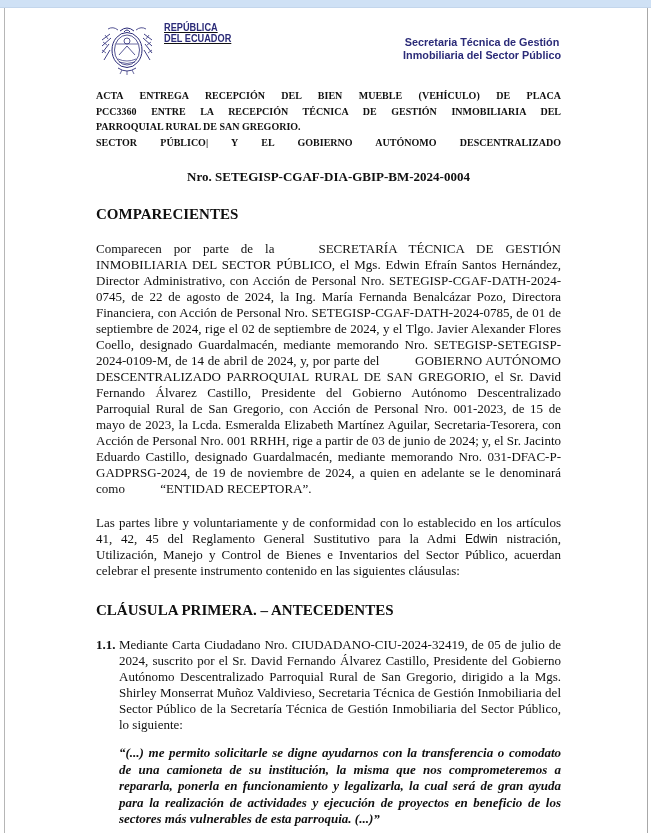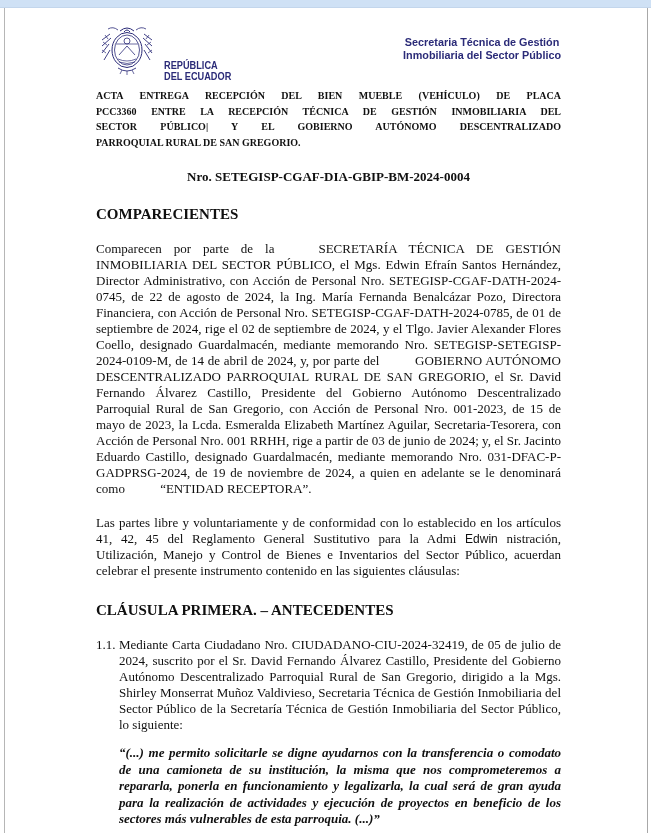--- a/index.html
+++ b/index.html
@@ -21,21 +21,21 @@
   .pageline-right{
     position:absolute;top:8px;bottom:0;left:647px;width:1px;background:#a8a8a8;
   }
   .page{
     position:absolute;top:8px;left:5px;width:642px;height:825px;
     padding:14px 86px 0 91px;
     box-sizing:border-box;
   }
   
   .hdr{display:flex;justify-content:space-between;align-items:flex-start;height:62px;}
-  .hdr-left{display:flex;align-items:flex-end;gap:6px;}
+  .hdr-left{display:flex;align-items:flex-start;gap:6px;text-decoration:underline;}
   .brandtxt{
     font-family:"Liberation Sans", sans-serif;
     font-weight:bold;color:#2b2b78;
     font-size:10px;line-height:11px;letter-spacing:0px;
     transform:scaleX(.92);transform-origin:left;
   }
   .orgtxt{
     font-family:"Liberation Sans", sans-serif;
     font-weight:bold;color:#2b2b78;
     font-size:11.5px;line-height:13px;text-align:center;
@@ -46,21 +46,21 @@
   .title{margin-top:4px;font-weight:bold;font-size:10px;line-height:15.5px;}
   .tline{text-align:justify;text-align-last:justify;}
   .tline.last{text-align:left;text-align-last:left;}
   .docnum{margin-top:19px;text-align:center;font-weight:bold;font-size:13px;}
   .secthead{margin-top:21px;font-weight:bold;font-size:15px;}
   .para{margin:0;margin-top:18px;font-size:13px;line-height:16px;text-align:justify;}
   .b{font-weight:normal;margin-left:32px;}
   .sansword{font-family:"Liberation Sans", sans-serif;font-size:12px;}
   .clause{margin-top:23px;font-weight:bold;font-size:15px;}
   .item{position:relative;margin-top:18px;padding-left:23px;font-size:13px;line-height:16px;text-align:justify;}
-  .item .num{position:absolute;left:0;top:0;font-weight:normal;}
+  .item .num{position:absolute;left:0;top:0;font-weight:bold;}
   .quote{
     margin-top:12px;margin-left:23px;
     font-size:13px;line-height:16.5px;text-align:justify;
     font-style:italic;font-weight:bold;
   }
   .crest{flex:0 0 auto;}
 </style>
 </head>
 <body>
 
@@ -105,22 +105,22 @@
       </div>
       <div class="orgtxt">
         <div>Secretaria Técnica de Gestión</div>
         <div>Inmobiliaria del Sector Público</div>
       </div>
     </div>
 
     <div class="title">
       <div class="tline">ACTA ENTREGA RECEPCIÓN DEL BIEN MUEBLE (VEHÍCULO) DE PLACA</div>
       <div class="tline">PCC3360 ENTRE LA RECEPCIÓN TÉCNICA DE GESTIÓN INMOBILIARIA DEL</div>
+      <div class="tline last">PARROQUIAL RURAL DE SAN GREGORIO.</div>
       <div class="tline">SECTOR PÚBLICO| Y EL GOBIERNO AUTÓNOMO DESCENTRALIZADO</div>
-      <div class="tline last">PARROQUIAL RURAL DE SAN GREGORIO.</div>
     </div>
 
     <div class="docnum">Nro. SETEGISP-CGAF-DIA-GBIP-BM-2024-0004</div>
 
     <div class="secthead">COMPARECIENTES</div>
 
     <p class="para"><span>Comparecen por parte de la </span><span class="b">SECRETARÍA TÉCNICA DE GESTIÓN INMOBILIARIA DEL SECTOR PÚBLICO</span><span>, el Mgs. Edwin Efraín Santos Hernández, Director Administrativo, con Acción de Personal Nro. SETEGISP-CGAF-DATH-2024-0745, de 22 de agosto de 2024, la Ing. María Fernanda Benalcázar Pozo, Directora Financiera, con Acción de Personal Nro. SETEGISP-CGAF-DATH-2024-0785, de 01 de septiembre de 2024, rige el 02 de septiembre de 2024, y el Tlgo. Javier Alexander Flores Coello, designado Guardalmacén, mediante memorando Nro. SETEGISP-SETEGISP-2024-0109-M, de 14 de abril de 2024, y, por parte del </span><span class="b">GOBIERNO AUTÓNOMO DESCENTRALIZADO PARROQUIAL RURAL DE SAN GREGORIO</span><span>, el Sr. David Fernando Álvarez Castillo, Presidente del Gobierno Autónomo Descentralizado Parroquial Rural de San Gregorio, con Acción de Personal Nro. 001-2023, de 15 de mayo de 2023, la Lcda. Esmeralda Elizabeth Martínez Aguilar, Secretaria-Tesorera, con Acción de Personal Nro. 001 RRHH, rige a partir de 03 de junio de 2024; y, el Sr. Jacinto Eduardo Castillo, designado Guardalmacén, mediante memorando Nro. 031-DFAC-P-GADPRSG-2024, de 19 de noviembre de 2024, a quien en adelante se le denominará como </span><span class="b">“ENTIDAD RECEPTORA”.</span></p>
 
     <p class="para"><span>Las partes libre y voluntariamente y de conformidad con lo establecido en los artículos 41, 42, 45 del Reglamento General Sustitutivo para la Admi </span><span class="sansword">Edwin</span><span> nistración, Utilización, Manejo y Control de Bienes e Inventarios del Sector Público, acuerdan celebrar el presente instrumento contenido en las siguientes cláusulas:</span></p>
 

